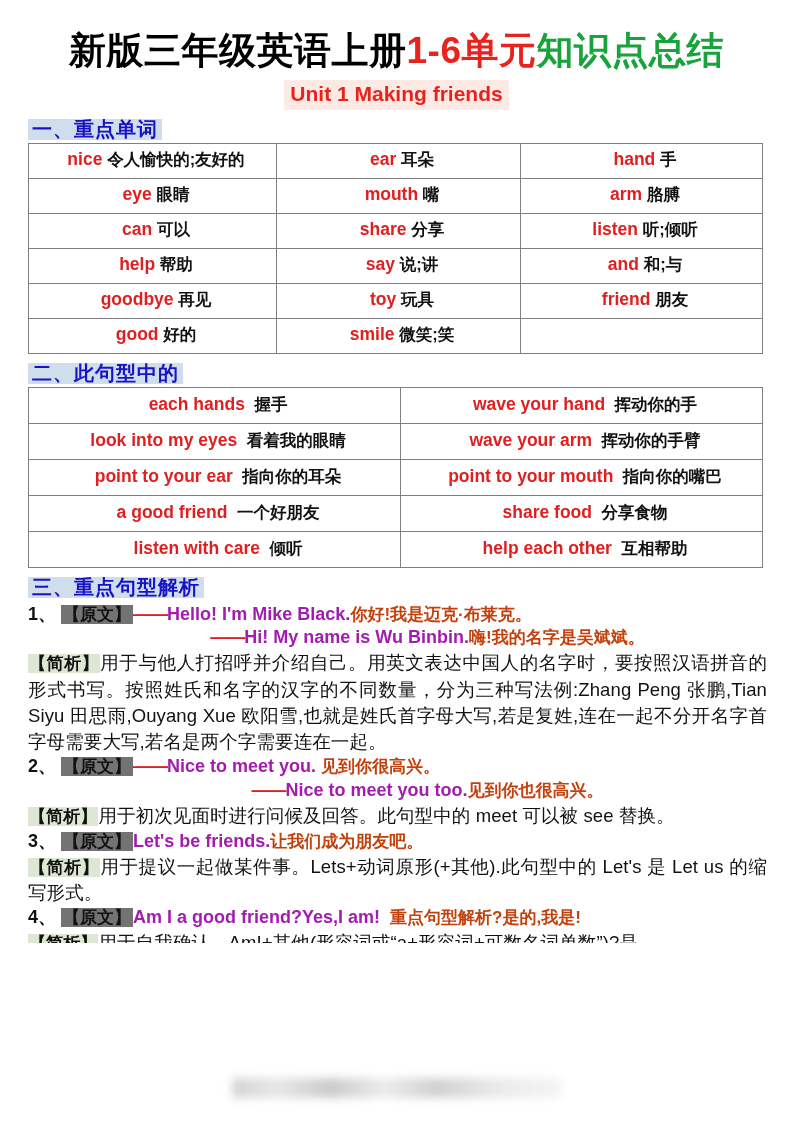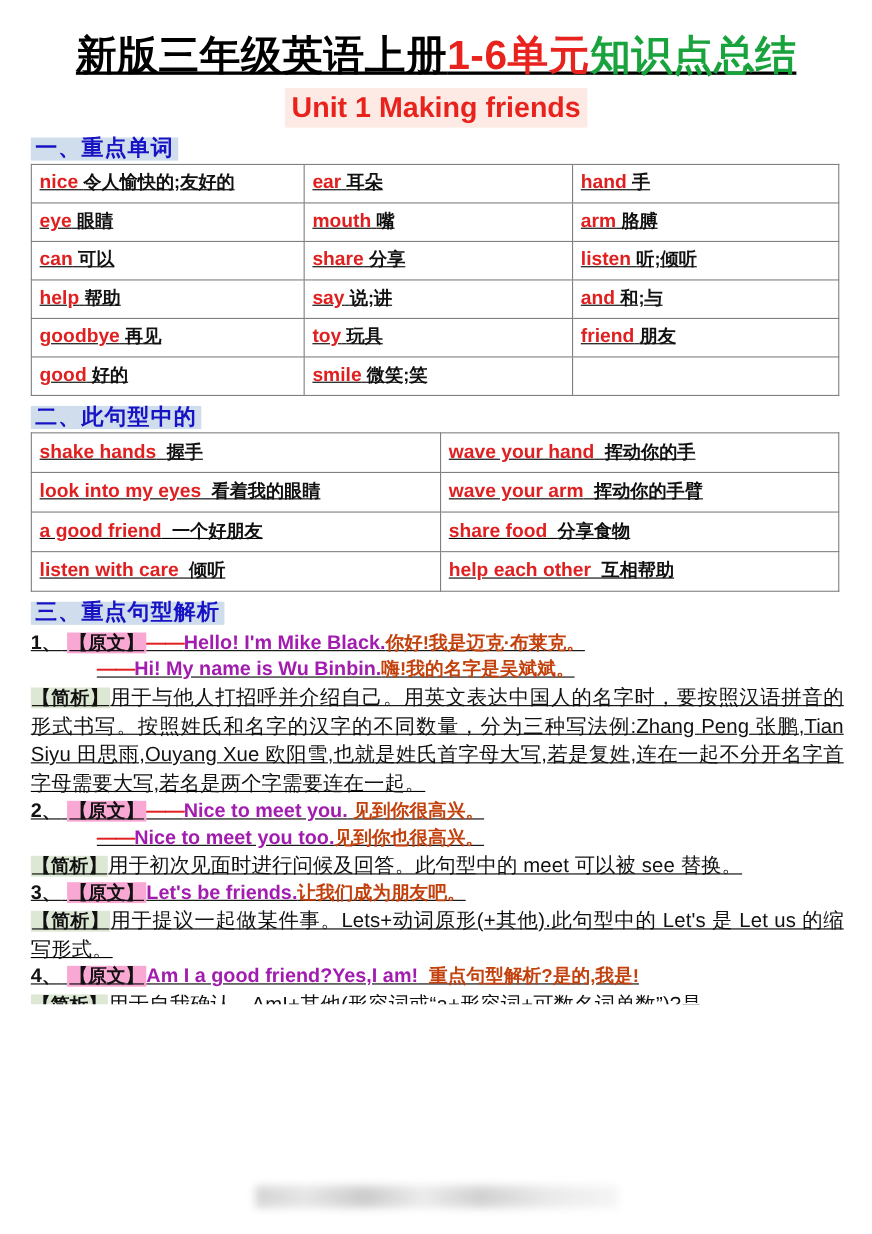--- a/index.html
+++ b/index.html
@@ -13,21 +13,20 @@
     overflow: hidden;
     font-family: "Liberation Sans", "DejaVu Sans", sans-serif;
     position: relative;
   }
   .page {
     position: relative;
     width: 793px;
     height: 1122px;
     background: #ffffff;
     overflow: hidden;
-    text-decoration: underline;
   }
 
   
   .title {
     text-align: center;
     font-size: 37px;
     font-weight: bold;
     letter-spacing: 0.5px;
     color: #000000;
     margin: 0;
@@ -37,21 +36,21 @@
   }
   .title .t-red { color: #e8221d; }
   .title .t-green { color: #19a33c; }
 
   .subtitle-wrap {
     text-align: center;
     margin-top: 6px;
   }
   .subtitle {
     display: inline-block;
-    font-size: 26px;
+    font-size: 21px;
     font-weight: bold;
     color: #e8221d;
     background: #fdeae4;
     padding: 1px 6px 2px 6px;
     line-height: 1.25;
   }
 
   
   .section-head {
     margin: 9px 0 3px 28px;
@@ -79,20 +78,21 @@
   table.vocab td, table.phrases td {
     border: 1px solid #808080;
     height: 32px;
     padding: 1px 0 2px 7px;
     vertical-align: middle;
     font-size: 17px;
     color: #141414;
     font-weight: bold;
     overflow: hidden;
     white-space: nowrap;
+    text-align: center;
   }
   table.vocab td { height: 31px; }
   table.vocab col.c1 { width: 248px; }
   table.vocab col.c2 { width: 244px; }
   table.vocab col.c3 { width: 242px; }
   table.phrases col.p1 { width: 372px; }
   table.phrases col.p2 { width: 362px; }
   .en {
     color: #e02020;
     font-weight: bold;
@@ -114,21 +114,21 @@
     line-height: 1.33;
     color: #111111;
     white-space: nowrap;
   }
   .pat-num {
     color: #111111;
     font-weight: bold;
     font-size: 18px;
   }
   .tag-yuanwen {
-    background: #f9a8d4;
+    background: #737373;
     color: #111111;
     font-weight: bold;
     padding: 0 2px;
     font-size: 17px;
   }
   .tag-jianxi {
     background: #dde8d4;
     color: #111111;
     font-weight: bold;
     padding: 0 1px;
@@ -142,21 +142,21 @@
   .pat-en {
     color: #a21caf;
     font-weight: bold;
     font-size: 18px;
   }
   .pat-cn {
     color: #c2410c;
     font-weight: bold;
     font-size: 17px;
   }
-  .pat-indent { padding-left: 60px; }
+  .pat-indent { padding-left: 60px; text-align: center; }
 
   .explain {
     font-size: 18.5px;
     line-height: 1.42;
     color: #111111;
     text-align: justify;
     letter-spacing: 0.1px;
     font-weight: normal;
   }
   .explain .tag-jianxi { font-weight: bold; }
@@ -250,26 +250,30 @@
     </div>
   </div>
 
   <table class="phrases">
     <colgroup>
         <col class="p1">
         <col class="p2">
       </colgroup>
     <tbody>
       <tr>
-        <td><span class="en">shake hands</span>&nbsp; <span class="cn">握手</span></td>
+        <td><span class="en">each hands</span>&nbsp; <span class="cn">握手</span></td>
         <td><span class="en">wave your hand</span>&nbsp; <span class="cn">挥动你的手</span></td>
       </tr>
       <tr>
         <td><span class="en">look into my eyes</span>&nbsp; <span class="cn">看着我的眼睛</span></td>
         <td><span class="en">wave your arm</span>&nbsp; <span class="cn">挥动你的手臂</span></td>
+      </tr>
+      <tr>
+        <td><span class="en">point to your ear</span>&nbsp; <span class="cn">指向你的耳朵</span></td>
+        <td><span class="en">point to your mouth</span>&nbsp; <span class="cn">指向你的嘴巴</span></td>
       </tr>
       <tr>
         <td><span class="en">a good friend</span>&nbsp; <span class="cn">一个好朋友</span></td>
         <td><span class="en">share food</span>&nbsp; <span class="cn">分享食物</span></td>
       </tr>
       <tr>
         <td><span class="en">listen with care</span>&nbsp; <span class="cn">倾听</span></td>
         <td><span class="en">help each other</span>&nbsp; <span class="cn">互相帮助</span></td>
       </tr>
     </tbody>

